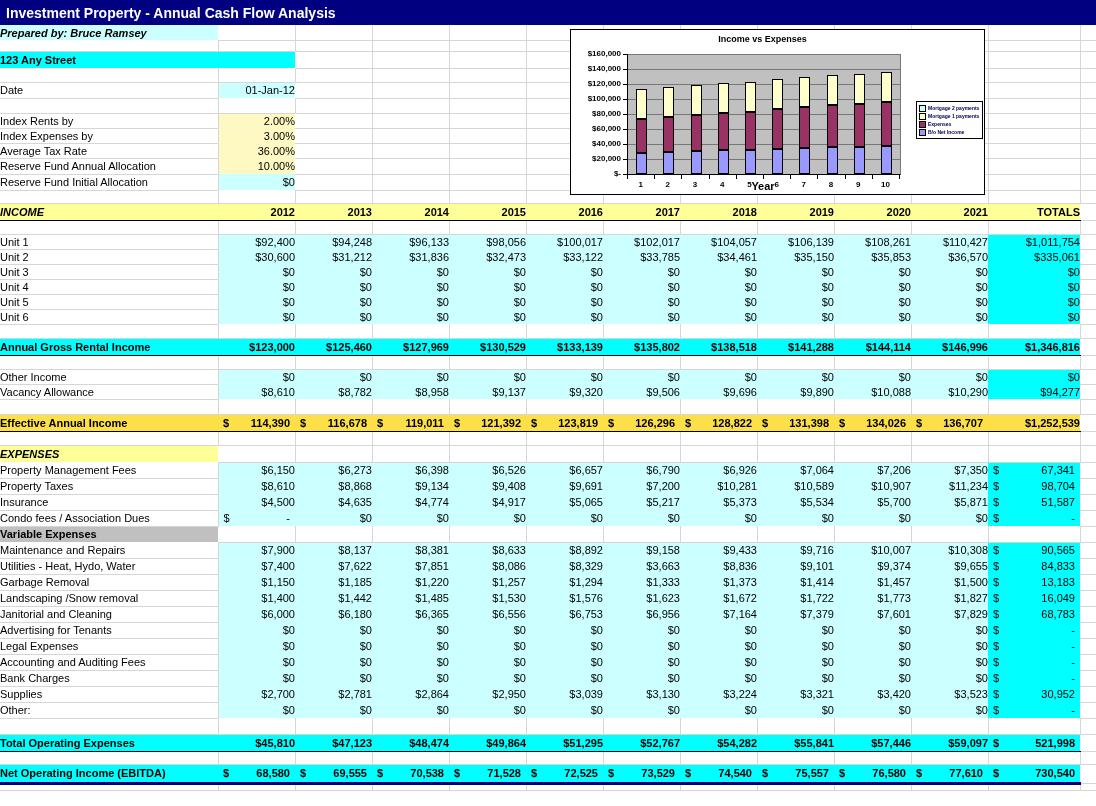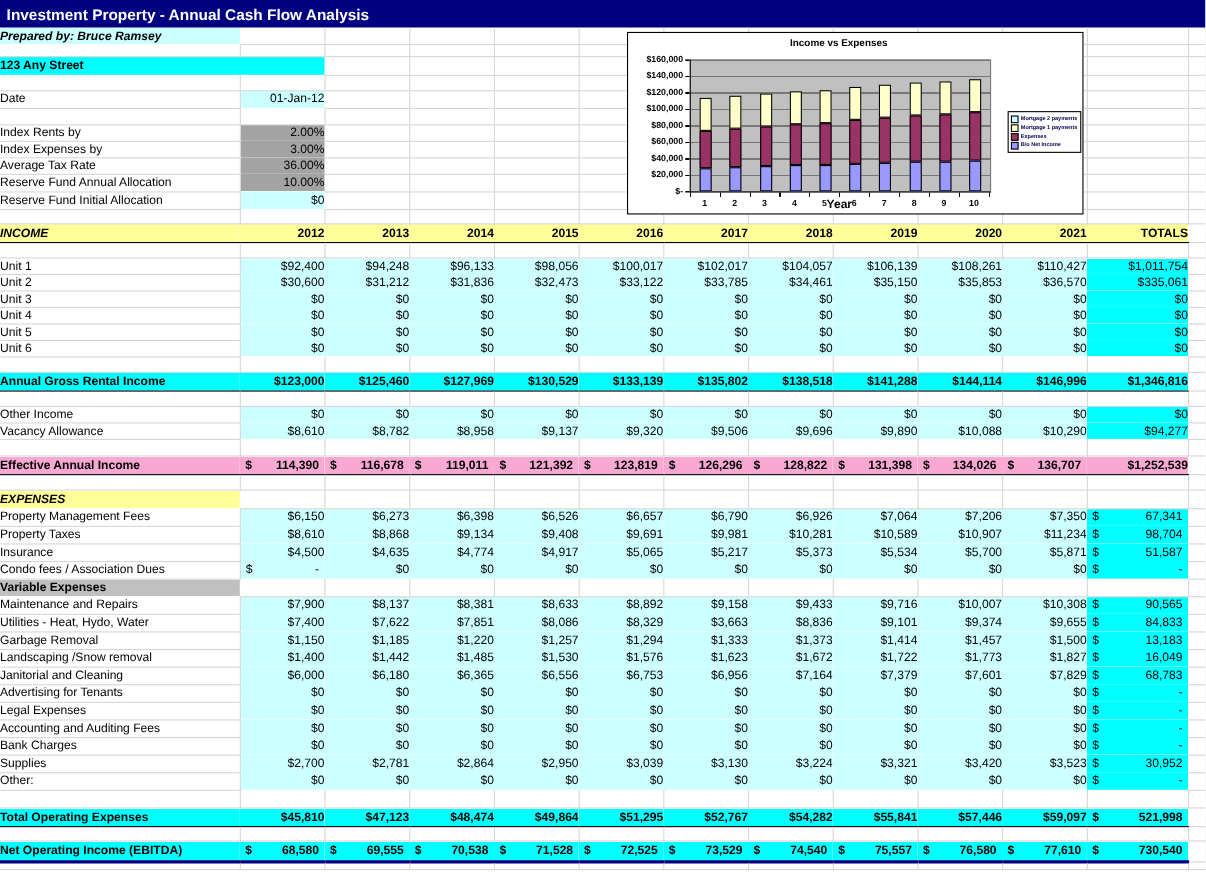--- a/index.html
+++ b/index.html
@@ -10,25 +10,25 @@
   table#sheet{border-collapse:collapse;table-layout:fixed;width:1096px;}
   #sheet td{font-size:11px;color:#000;padding:0;overflow:hidden;white-space:nowrap;
             vertical-align:middle;box-sizing:border-box;}
   
   td.g{border-right:1px solid #d6d6d6;border-bottom:1px solid #d6d6d6;}
   td.lbl{text-align:left;padding-left:4px;}
   td.num{text-align:right;padding-right:5px;}
   td.b{font-weight:bold;} td.i{font-style:italic;}
   td.cy{background:#CCFFFF;}   
   td.cy2{background:#CCFFFF;}  
-  td.gn{background:#a3a3a3;}   
+  td.gn{background:#fef9c3;}   
   td.CY{background:#00FFFF;}   
   td.yl{background:#FFFF99;}   
   td.gy{background:#C0C0C0;}   
-  td.bl{background:#f9a8d4;}   
+  td.bl{background:#fde047;}   
   td.bt{border-top:1px solid #000;} td.bb{border-bottom:1px solid #000;}
   td.nb{border-bottom:3px solid #000080;}
   td.prep{font-weight:bold;font-style:italic;font-size:9px;color:#00004d;padding-left:5px;}
   td.street{font-weight:bold;font-size:12px;padding-left:5px;}
   td.datev{text-align:right;padding-right:9px;}
   .acc{display:flex;justify-content:space-between;padding:0 5px 0 5px;}
   
   #chart{position:absolute;left:570px;top:29px;width:415px;height:166px;
          background:#fff;border:1px solid #000;z-index:5;box-sizing:border-box;}
   #chart-title{position:absolute;left:56px;top:4px;width:271px;text-align:center;
@@ -582,21 +582,21 @@
           </td>
           <td class="g"></td>
         </tr>
         <tr style="height: 16px;">
           <td class="g lbl">Property Taxes</td>
           <td class="cy num">$8,610</td>
           <td class="cy num">$8,868</td>
           <td class="cy num">$9,134</td>
           <td class="cy num">$9,408</td>
           <td class="cy num">$9,691</td>
-          <td class="cy num">$9,981</td>
+          <td class="cy num">$7,200</td>
           <td class="cy num">$10,281</td>
           <td class="cy num">$10,589</td>
           <td class="cy num">$10,907</td>
           <td class="cy num">$11,234</td>
           <td class="CY num">
             <div class="acc">
               <span>$</span>
               <span>98,704</span>
             </div>
           </td>

